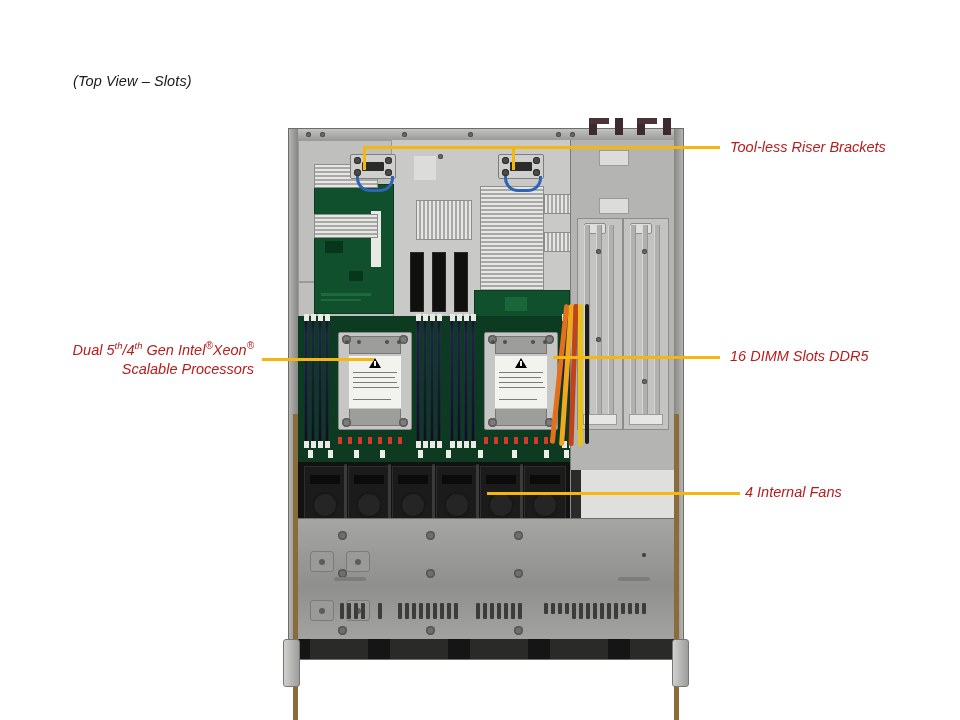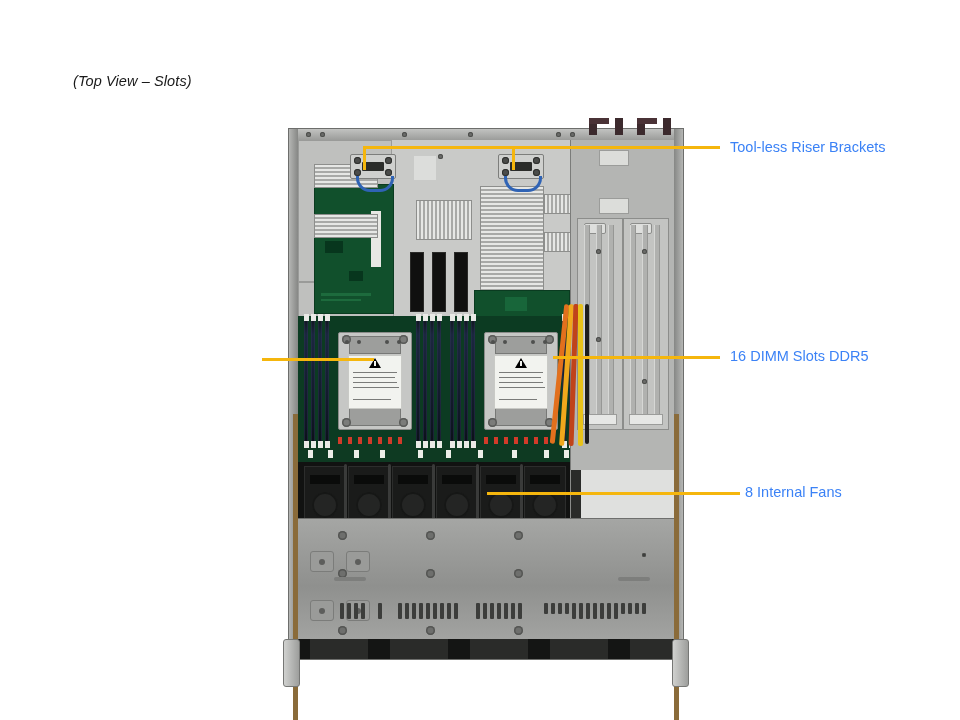--- a/index.html
+++ b/index.html
@@ -9,21 +9,21 @@
   }
   #stage{position:absolute;left:0;top:0;width:960px;height:720px;}
 
   
   .caption{
     position:absolute;left:73px;top:73px;font-size:14.5px;font-style:italic;
     color:#1a1a1a;letter-spacing:.1px;white-space:nowrap;
   }
 
   
-  .callout{position:absolute;font-size:14.5px;color:#3b82f6;white-space:nowrap;line-height:1.28;}
+  .callout{position:absolute;font-size:14.5px;color:#b91c1c;white-space:nowrap;line-height:1.28;font-style:italic;}
   .callout.right{text-align:left;}
   .callout.left{text-align:right;}
   .callout sup{font-size:9.5px;vertical-align:super;line-height:0;}
   .reg{font-size:10px;vertical-align:super;line-height:0;}
 
   
   .lead{position:absolute;background:#f5b60d;}
   .lead.h{height:3px;}
   .lead.v{width:3px;}
 
@@ -521,16 +521,20 @@
   <div class="lead h" style="left:553px;top:356px;width:167px;"></div>
 
   <div class="lead h" style="left:487px;top:492px;width:253px;"></div>
 
   <div class="lead h" style="left:262px;top:358px;width:112px;"></div>
 
   <div class="callout right" style="left:730px;top:138px;">Tool-less Riser Brackets</div>
 
   <div class="callout right" style="left:730px;top:347px;">16 DIMM  Slots DDR5</div>
 
-  <div class="callout right" style="left:745px;top:483px;">8 Internal  Fans</div>
-
+  <div class="callout right" style="left:745px;top:483px;">4 Internal  Fans</div>
+
+  <div class="callout left" style="left:30px;top:341px;width:224px;">
+    <span><span>Dual 5</span><sup>th</sup><span>/4</span><sup>th</sup><span> Gen Intel</span><span class="reg">®</span><span>Xeon</span><span class="reg">®</span></span><br>
+    <span>Scalable Processors</span>
+  </div>
 
 </div>
 
 </body></html>

